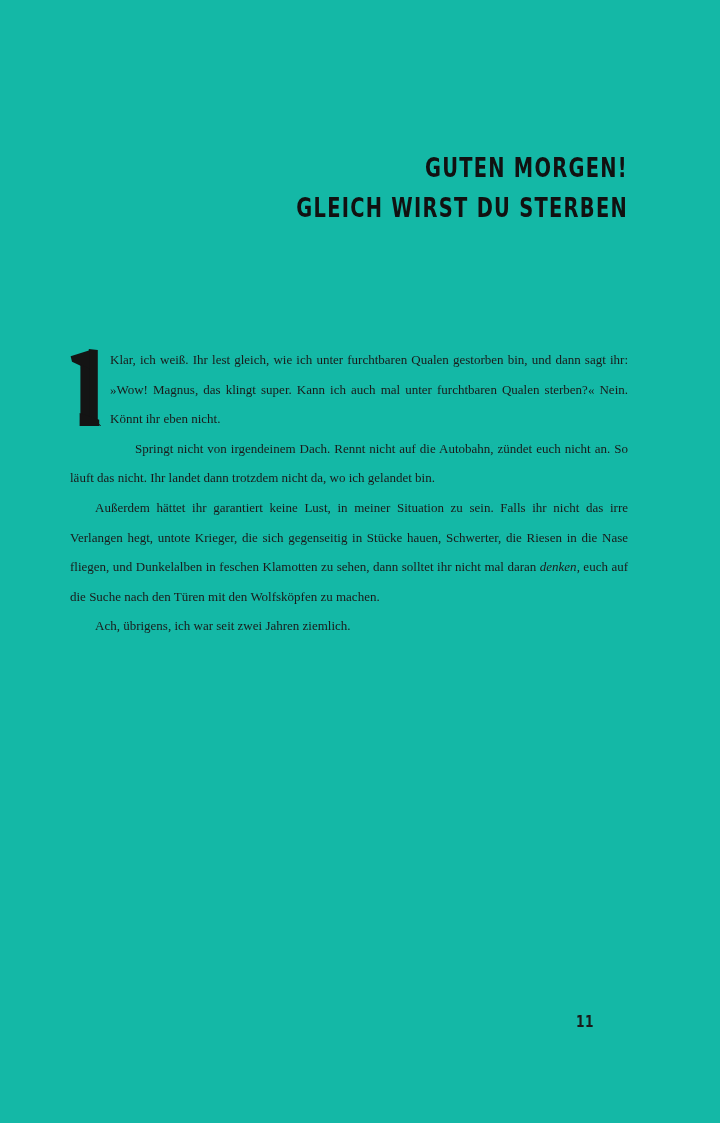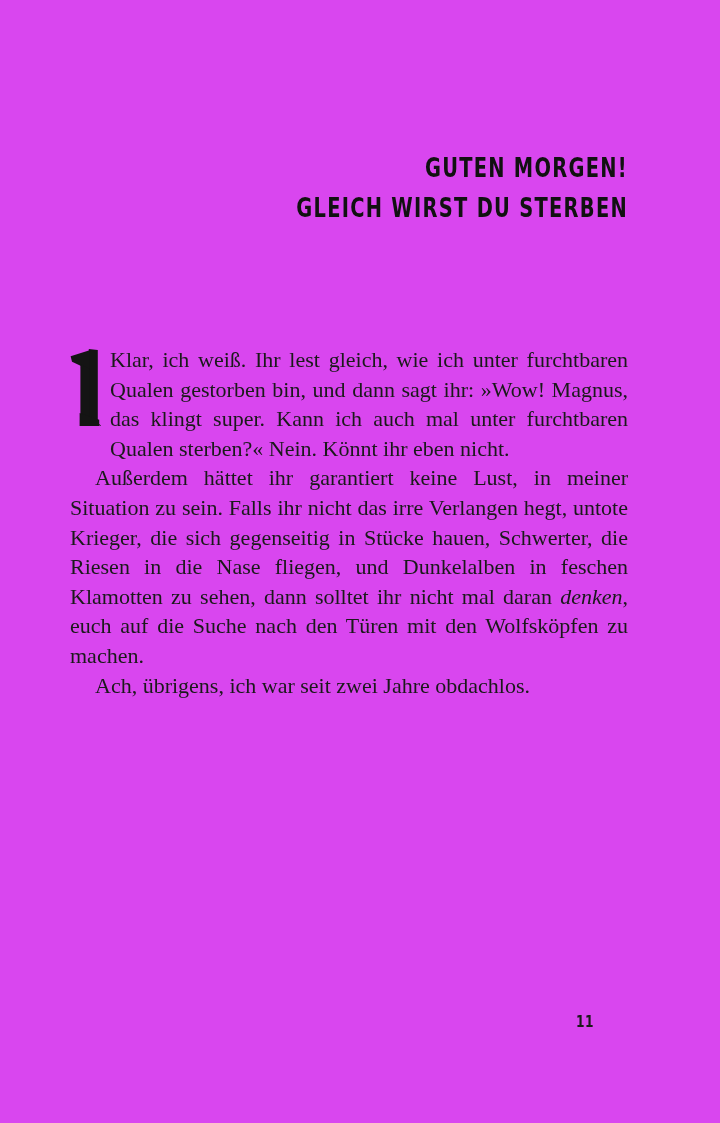--- a/index.html
+++ b/index.html
@@ -14,21 +14,21 @@
     position: relative;
     overflow: hidden;
     font-family: "Liberation Serif", "DejaVu Serif", serif;
     color: #1a1a1a;
     -webkit-font-smoothing: antialiased;
   }
 
   .page {
     position: absolute;
     inset: 0;
-    background: #d946ef;
+    background: #14b8a6;
   }
 
   
   .chapter-title {
     position: absolute;
     left: 70px;
     right: 92px;
     top: 148px;
     text-align: right;
   }
@@ -67,21 +67,21 @@
     pointer-events: none;
   }
   .drop-cap svg {
     display: block;
     width: 100%;
     height: 100%;
   }
 
   p.para {
     margin: 0;
-    font-size: 22px;
+    font-size: 13px;
     line-height: 29.6px;
     text-align: justify;
     text-justify: inter-word;
     hyphens: manual;
     -webkit-hyphens: manual;
     text-indent: 25px;
   }
 
   
   p.para.first {
@@ -162,24 +162,25 @@
             L31.2 72.8
             L31.2 79.0
             L11.6 79.0
             Z"></path>
         </svg>
       </div>
 
       <p class="para first"><span class="float-box"></span><span>Klar, ich weiß. Ihr lest gleich, wie ich unter furchtbaren Qualen gestorben bin, und dann sagt ihr: »Wow! Magnus, das klingt super. Kann ich auch mal unter furchtbaren Qualen sterben?« Nein. Könnt ihr eben nicht.</span></p>
     </div>
 
+    <p class="para"><span>Springt nicht von irgendeinem Dach. Rennt nicht auf die Autobahn, zündet euch nicht an. So läuft das nicht. Ihr landet dann trotzdem nicht da, wo ich gelandet bin.</span></p>
 
     <p class="para"><span>Außerdem hättet ihr garantiert keine Lust, in meiner Situation zu sein. Falls ihr nicht das irre Verlangen hegt, untote Krieger, die sich gegenseitig in Stücke hauen, Schwerter, die Riesen in die Nase fliegen, und Dunkelalben in feschen Klamotten zu sehen, dann solltet ihr nicht mal daran </span><em class="emph">denken</em><span>, euch auf die Suche nach den Türen mit den Wolfsköpfen zu machen.</span></p>
 
 
 
-    <p class="para"><span>Ach, übrigens, ich war seit zwei Jahre obdachlos.</span></p>
+    <p class="para"><span>Ach, übrigens, ich war seit zwei Jahren ziemlich.</span></p>
 
   </div>
 
   <div class="folio">11</div>
 
 </div>
 
 </body></html>

